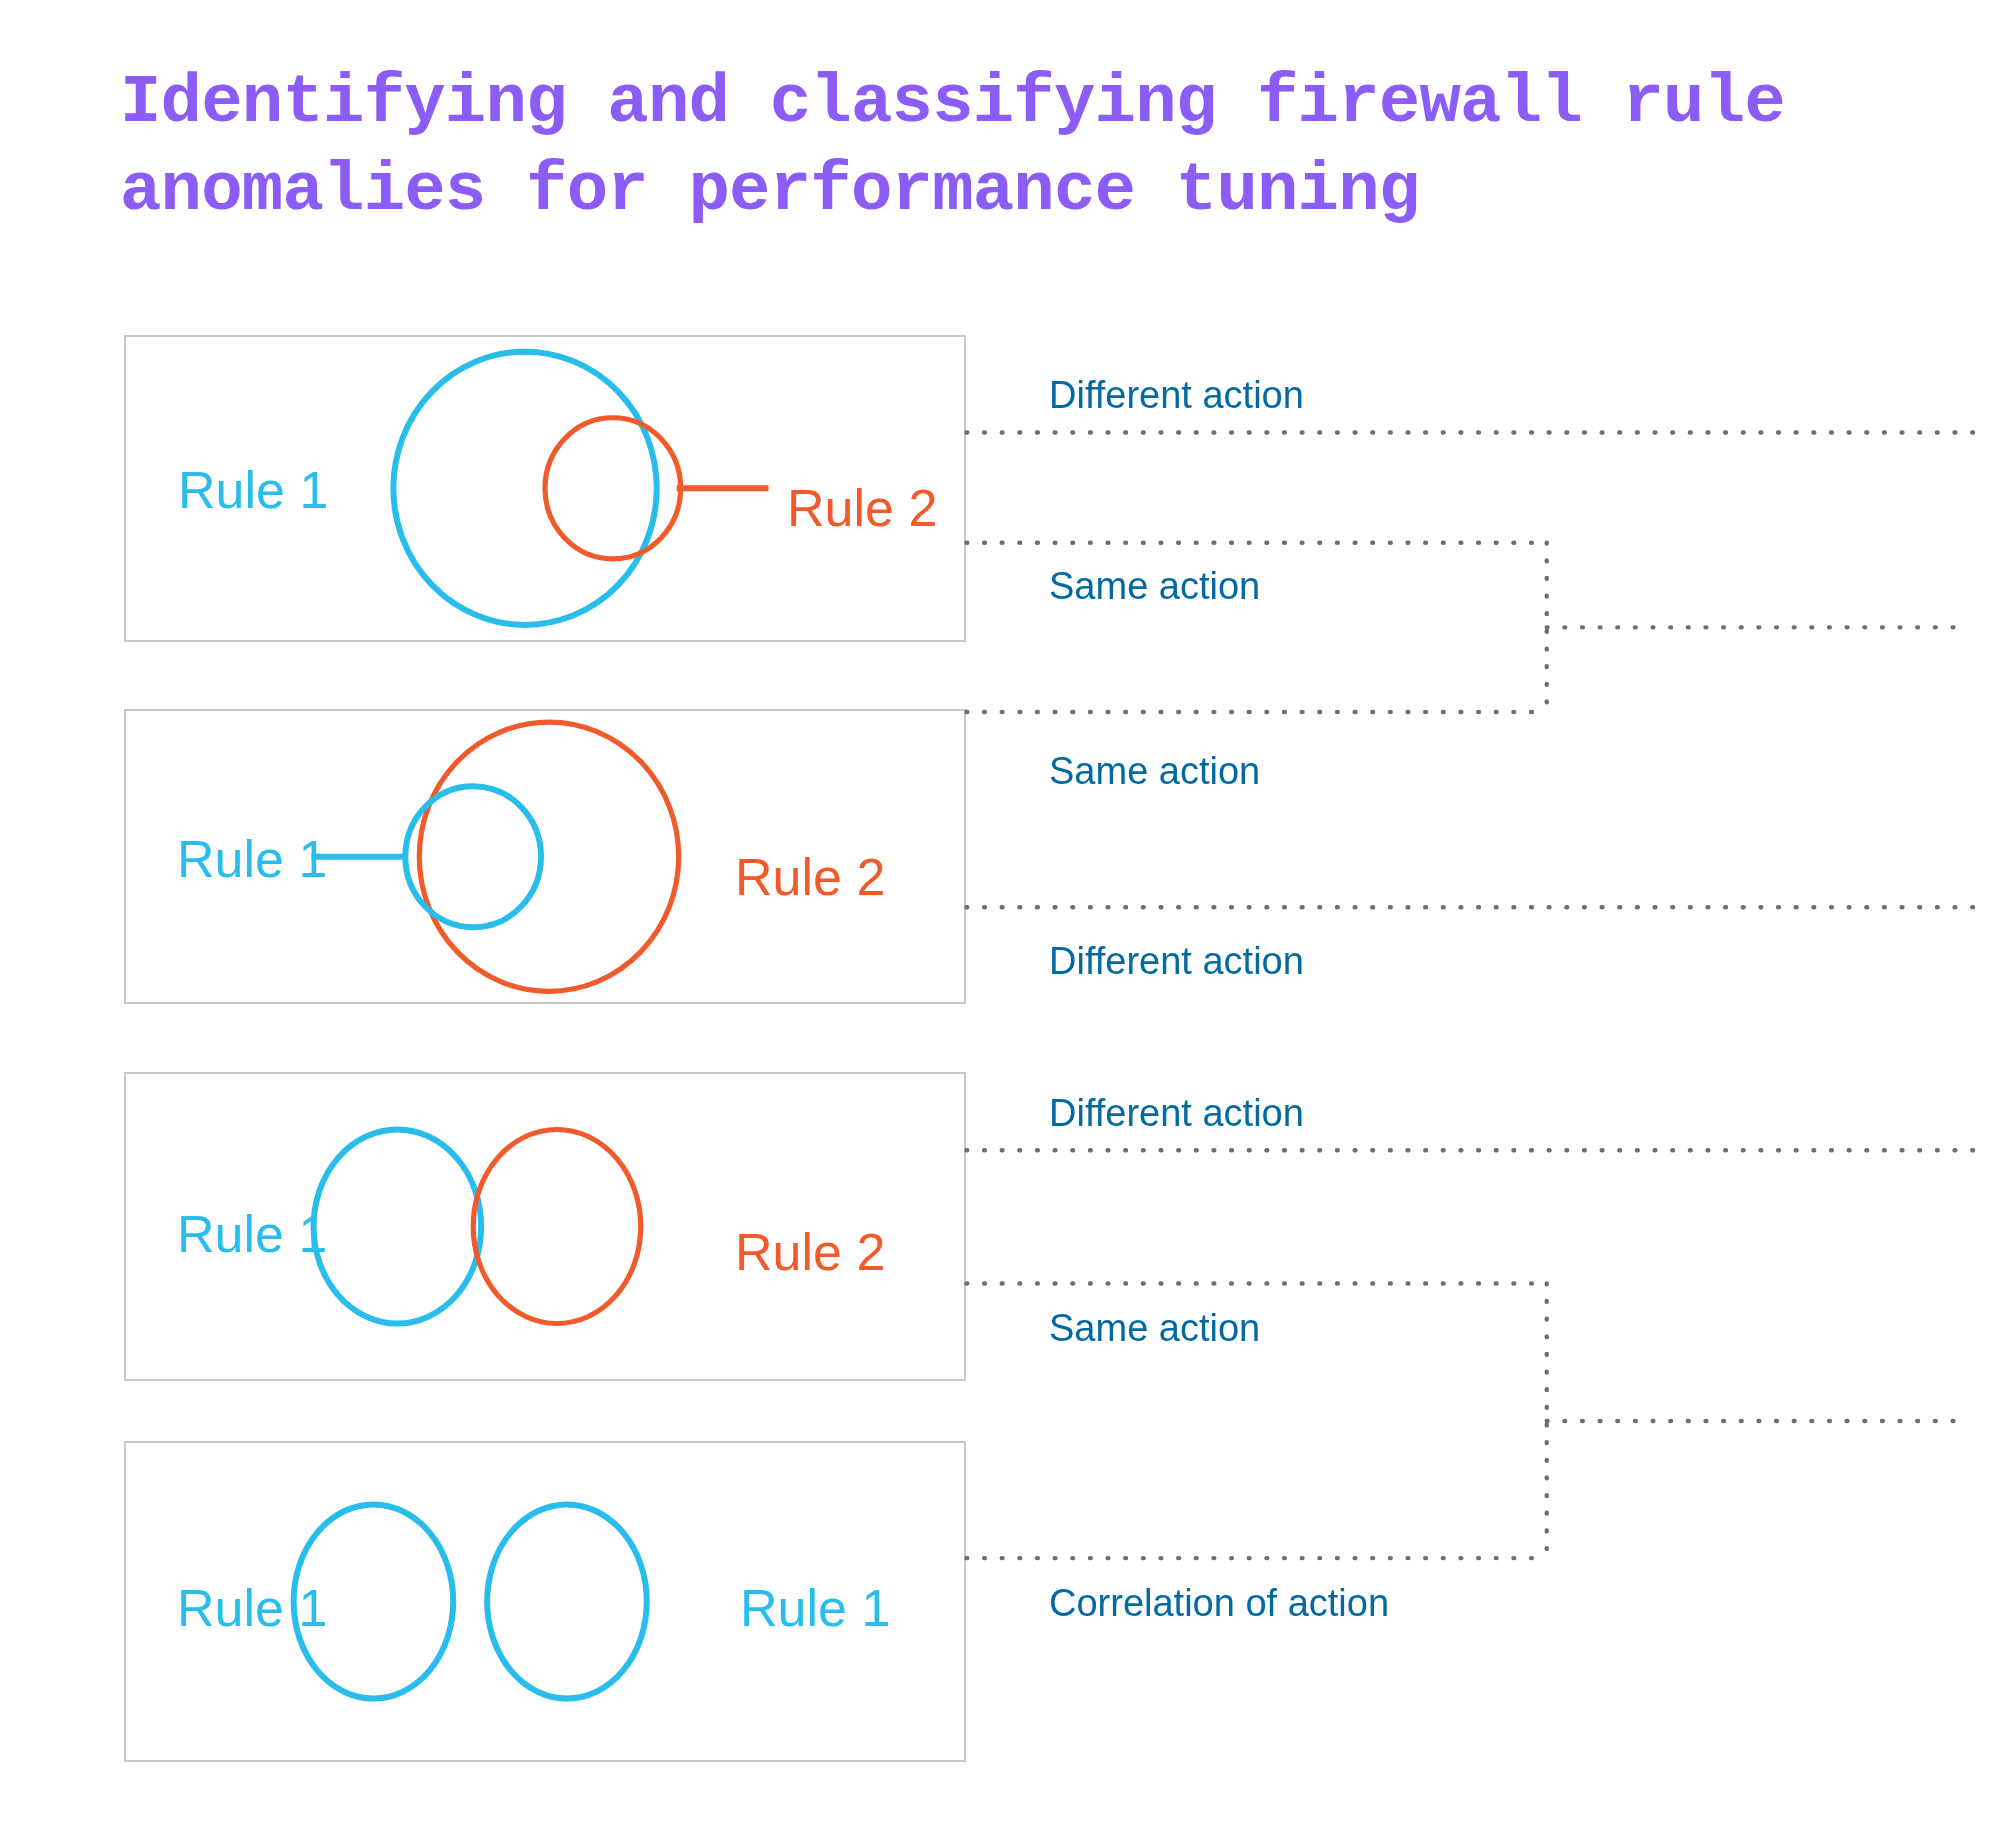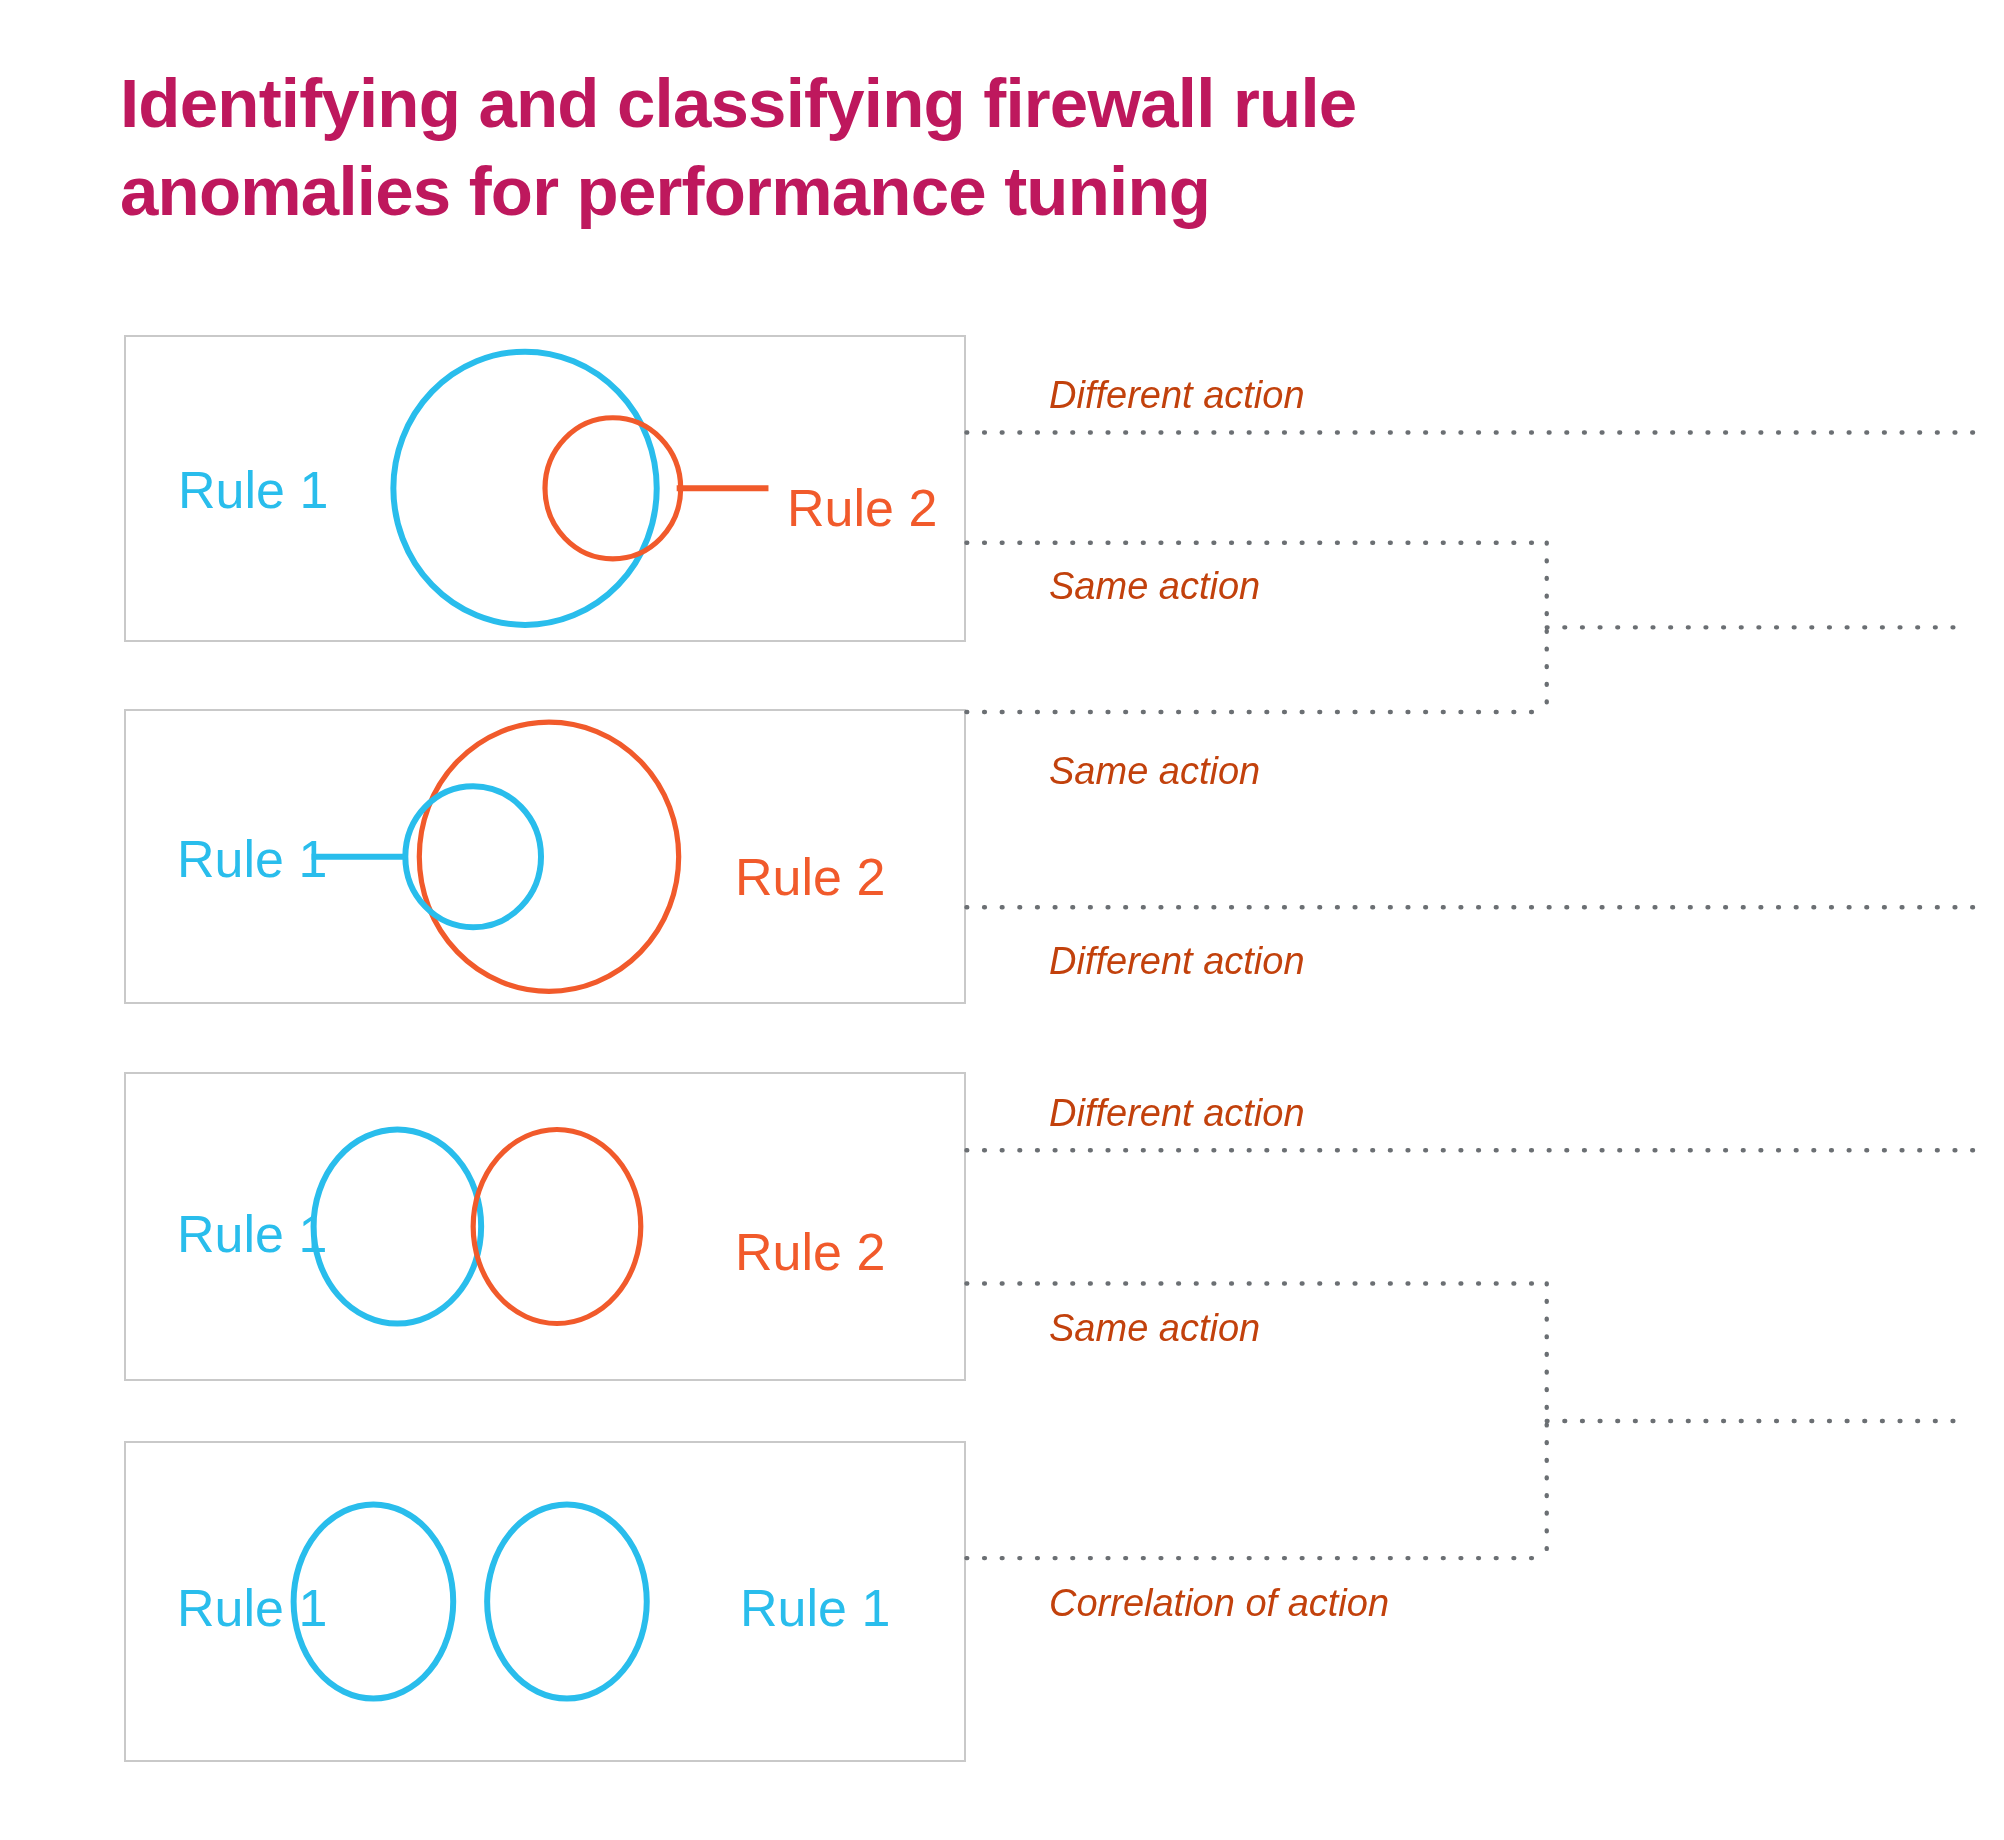--- a/index.html
+++ b/index.html
@@ -22,22 +22,23 @@
   
   .title {
     position: absolute;
     left: 120px;
     top: 60px;
     width: 1845px;
     font-size: 69px;
     line-height: 1.27;
     font-weight: bold;
     letter-spacing: -0.8px;
-    color: #be185d;
+    color: #8b5cf6;
     white-space: pre-line;
+    font-family: Liberation Mono, monospace;
   }
 
   
   .panel {
     position: absolute;
     border: 2.4px solid #c9c9c9;
     background: #ffffff;
     box-sizing: border-box;
   }
   .panel-svg {
@@ -56,25 +57,24 @@
   }
   .rule-label.cyan  { color: #29BDEC; }
   .rule-label.orange{ color: #F15A2B; margin-top: 18px; }
   .rule-label.left  { transform: translate(0, -50%); }
   .rule-label.right { transform: translate(0, -50%); }
 
   
   .action-label {
     position: absolute;
     font-size: 38px;
-    color: #c2410c;
+    color: #0369a1;
     white-space: nowrap;
     line-height: 1;
     transform: translate(0, -50%);
-    font-style: italic;
   }
 
   
   .anomaly-label {
     position: absolute;
     font-size: 42px;
     font-weight: bold;
     color: #0b0b0b;
     white-space: nowrap;
     line-height: 1;

